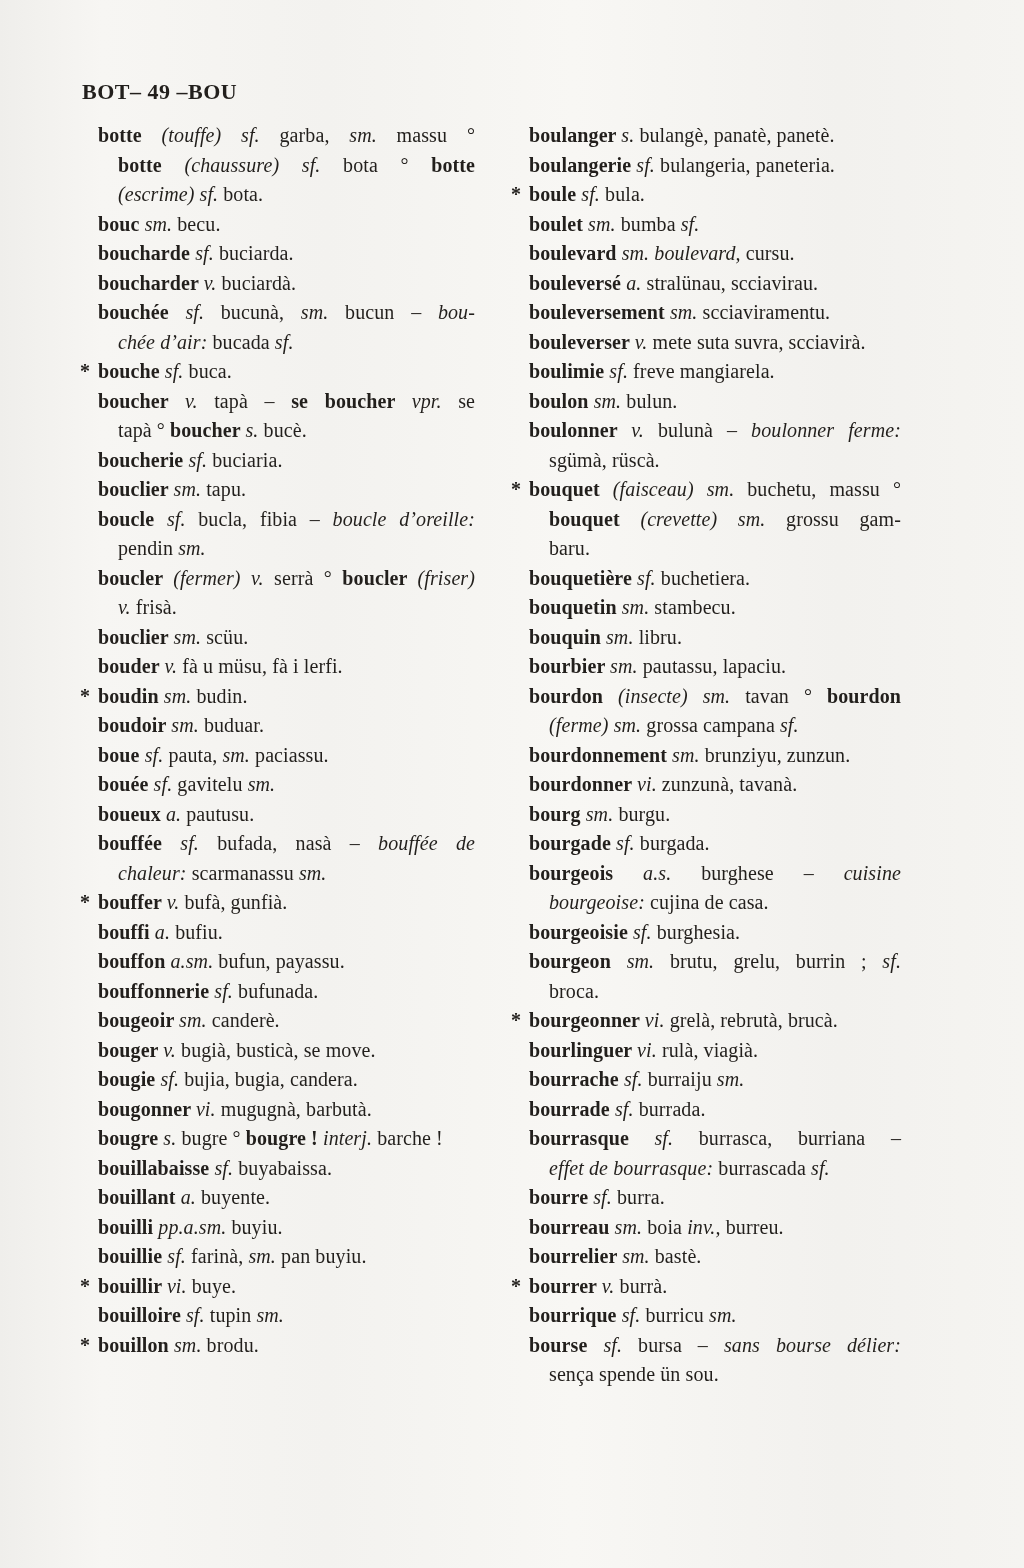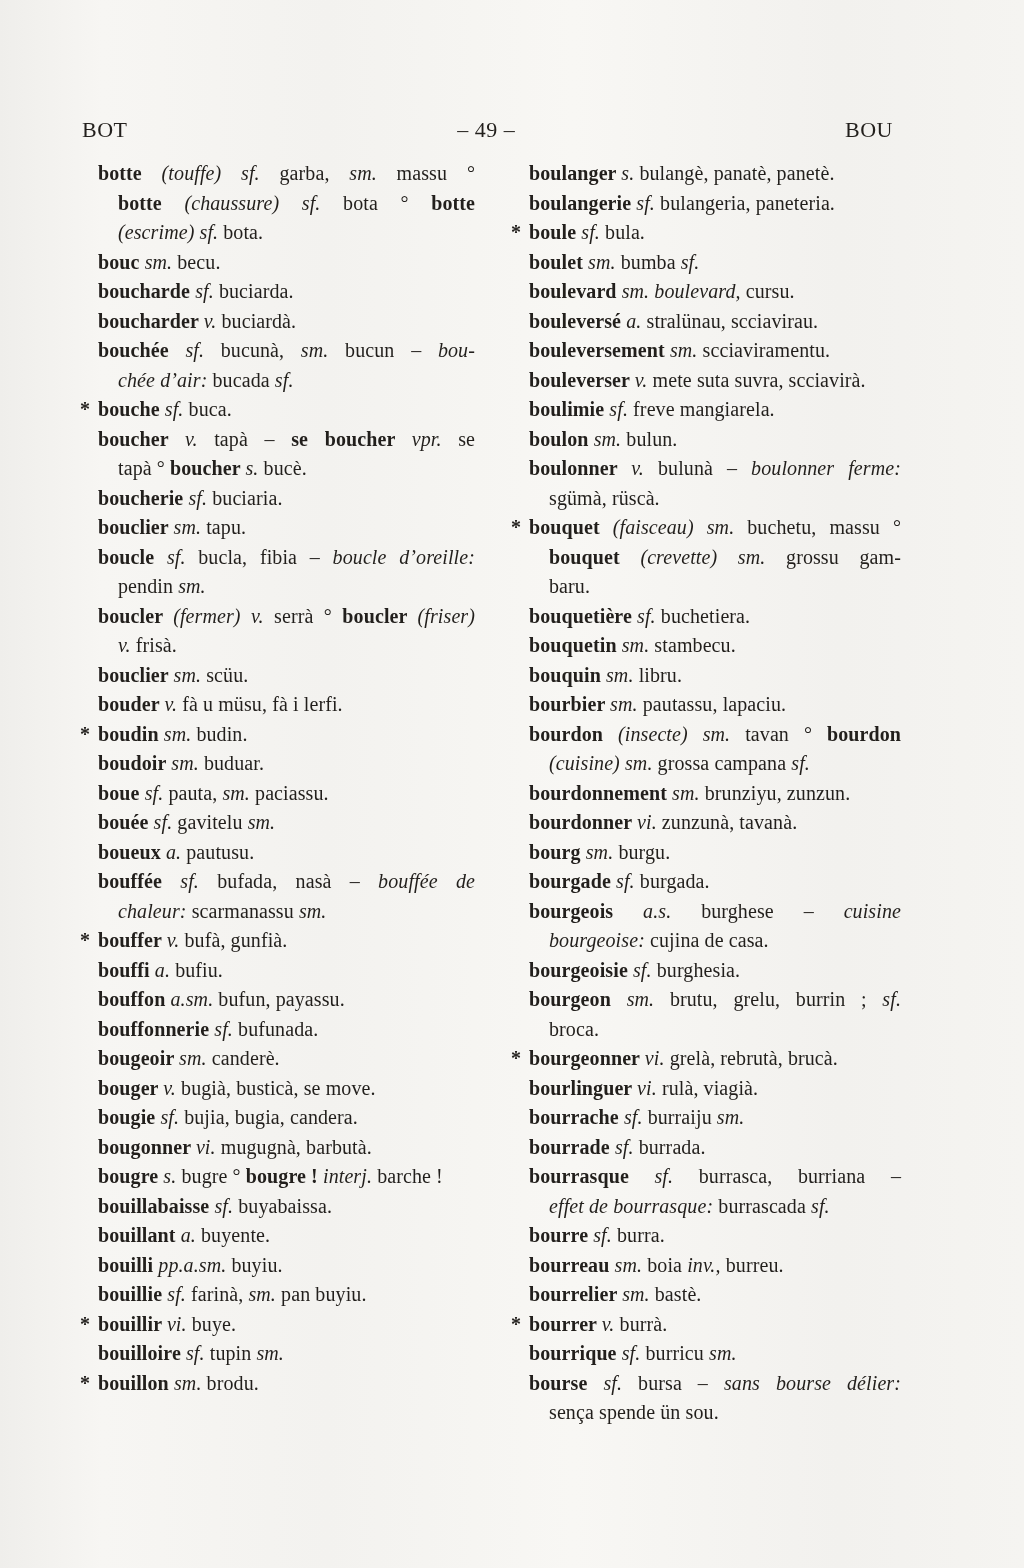--- a/index.html
+++ b/index.html
@@ -4,27 +4,28 @@
 <style>
   html, body { margin: 0; padding: 0; }
   body {
     width: 1024px; height: 1568px;
     background: linear-gradient(90deg, #efeeeb 0%, #f7f6f3 10%, #f3f2ef 32%, #f8f7f4 56%, #f2f1ee 82%, #f5f4f1 100%);
     font-family: "Liberation Serif", "DejaVu Serif", serif;
     color: #221f1c;
     overflow: hidden;
   }
   .page-header {
-    margin: 117px 0 0 82px;
+    margin: 79px 0 0 82px;
     width: 811px;
     display: flex;
-    justify-content: space-between;
+    justify-content: flex-start;
     align-items: baseline;
     font-size: 22px;
     letter-spacing: 0.5px;
+    font-weight: bold;
   }
   .content {
     display: flex;
     margin-left: 80px;
     margin-top: 16px;
     column-gap: 36px;
   }
   .col-left  { width: 395px; }
   .col-right { width: 390px; }
   .entry { margin: 0; }
@@ -217,21 +218,21 @@
         <div class="line first"><span class="star-slot"></span><span class="seg-b">bouquetin </span><span class="seg-i">sm. </span><span class="seg-r">stambecu.</span></div>
       </div>
       <div class="entry">
         <div class="line first"><span class="star-slot"></span><span class="seg-b">bouquin </span><span class="seg-i">sm. </span><span class="seg-r">libru.</span></div>
       </div>
       <div class="entry">
         <div class="line first"><span class="star-slot"></span><span class="seg-b">bourbier </span><span class="seg-i">sm. </span><span class="seg-r">pautassu, lapaciu.</span></div>
       </div>
       <div class="entry">
         <div class="line first jl"><span class="star-slot"></span><span class="seg-b">bourdon </span><span class="seg-i">(insecte) sm. </span><span class="seg-r">tavan ° </span><span class="seg-b">bourdon</span></div>
-        <div class="line cont"><span class="seg-i">(cuisine) sm. </span><span class="seg-r">grossa campana </span><span class="seg-i">sf.</span></div>
+        <div class="line cont"><span class="seg-i">(ferme) sm. </span><span class="seg-r">grossa campana </span><span class="seg-i">sf.</span></div>
       </div>
       <div class="entry">
         <div class="line first"><span class="star-slot"></span><span class="seg-b">bourdonnement </span><span class="seg-i">sm. </span><span class="seg-r">brunziyu, zunzun.</span></div>
       </div>
       <div class="entry">
         <div class="line first"><span class="star-slot"></span><span class="seg-b">bourdonner </span><span class="seg-i">vi. </span><span class="seg-r">zunzunà, tavanà.</span></div>
       </div>
       <div class="entry">
         <div class="line first"><span class="star-slot"></span><span class="seg-b">bourg </span><span class="seg-i">sm. </span><span class="seg-r">burgu.</span></div>
       </div>

